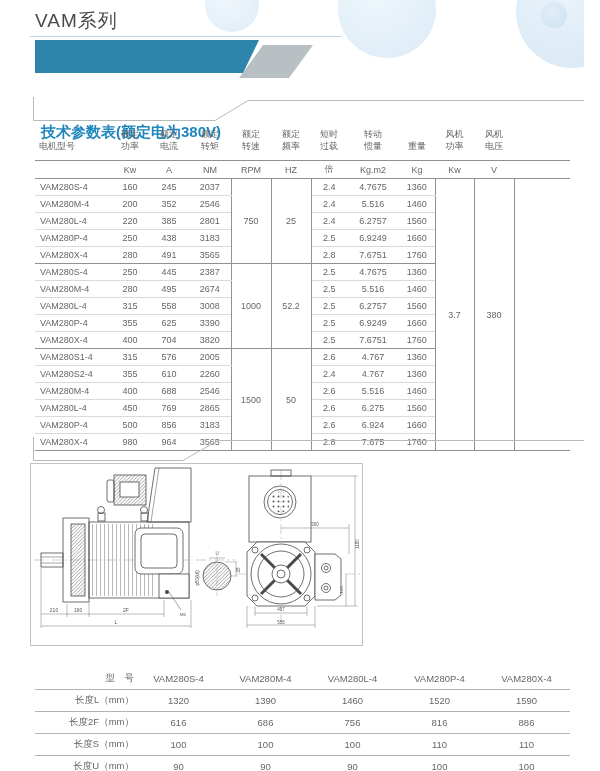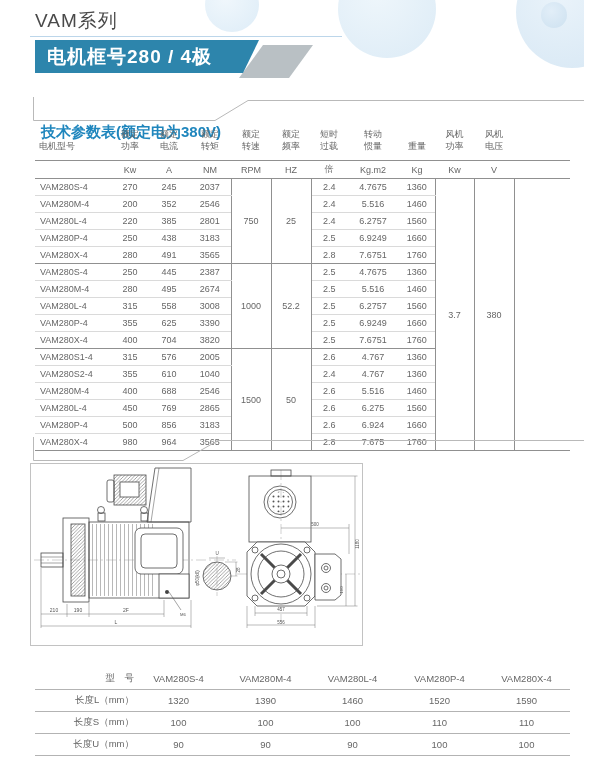--- a/index.html
+++ b/index.html
@@ -60,21 +60,20 @@
   <div class="bubble b2"></div>
   <div class="bubble b3"></div>
   <div class="bubble b4"></div>
 
   <div class="page-title">VAM系列</div>
   <div class="title-underline"></div>
 
   <div class="banner">
     <div class="banner-shadow"></div>
     <div class="banner-bg"></div>
-    <div class="banner-text">电机框号280 / 4极</div>
   </div>
 
   <div class="sec" style="top:90px">
     <svg class="sec-rule" width="555" height="34">
       <polyline points="0.5,7 0.5,30.5 182,30.5 215,10.5 554,10.5" fill="none" stroke="#b9b9b9" stroke-width="1"></polyline>
     </svg>
     <div class="sec-title">技术参数表(额定电为380V)</div>
   </div>
 
   <div class="spec-table-wrap">
@@ -152,21 +151,21 @@
             <td>Kg.m2</td>
             <td>Kg</td>
             <td>Kw</td>
             <td>V</td>
             <td></td>
           </tr>
         </thead>
         <tbody>
           <tr>
             <td class="ls model">VAM280S-4</td>
-            <td class="ls">270</td>
+            <td class="ls">160</td>
             <td class="ls">245</td>
             <td class="ls">2037</td>
             <td class="vb dk" rowspan="5">750</td>
             <td class="vr dk" rowspan="5">25</td>
             <td class="ls">2.4</td>
             <td class="ls">4.7675</td>
             <td class="ls">1360</td>
             <td class="vb dk" rowspan="16">3.7</td>
             <td class="vr dk" rowspan="16">380</td>
             <td class="dk" rowspan="16"></td>
@@ -262,21 +261,21 @@
             <td class="vb dk" rowspan="6">1500</td>
             <td class="vr dk" rowspan="6">50</td>
             <td class="ls">2.6</td>
             <td class="ls">4.767</td>
             <td class="ls">1360</td>
           </tr>
           <tr>
             <td class="ls model">VAM280S2-4</td>
             <td class="ls">355</td>
             <td class="ls">610</td>
-            <td class="ls">1040</td>
+            <td class="ls">2260</td>
             <td class="ls">2.4</td>
             <td class="ls">4.767</td>
             <td class="ls">1360</td>
           </tr>
           <tr>
             <td class="ls model">VAM280M-4</td>
             <td class="ls">400</td>
             <td class="ls">688</td>
             <td class="ls">2546</td>
             <td class="ls">2.6</td>
@@ -466,20 +465,28 @@
         <tbody>
           <tr>
             <td class="rowlabel">长度L（mm）</td>
             <td>1320</td>
             <td>1390</td>
             <td>1460</td>
             <td>1520</td>
             <td>1590</td>
           </tr>
           <tr>
+            <td class="rowlabel">长度2F（mm）</td>
+            <td>616</td>
+            <td>686</td>
+            <td>756</td>
+            <td>816</td>
+            <td>886</td>
+          </tr>
+          <tr>
             <td class="rowlabel">长度S（mm）</td>
             <td>100</td>
             <td>100</td>
             <td>100</td>
             <td>110</td>
             <td>110</td>
           </tr>
           <tr>
             <td class="rowlabel">长度U（mm）</td>
             <td>90</td>

